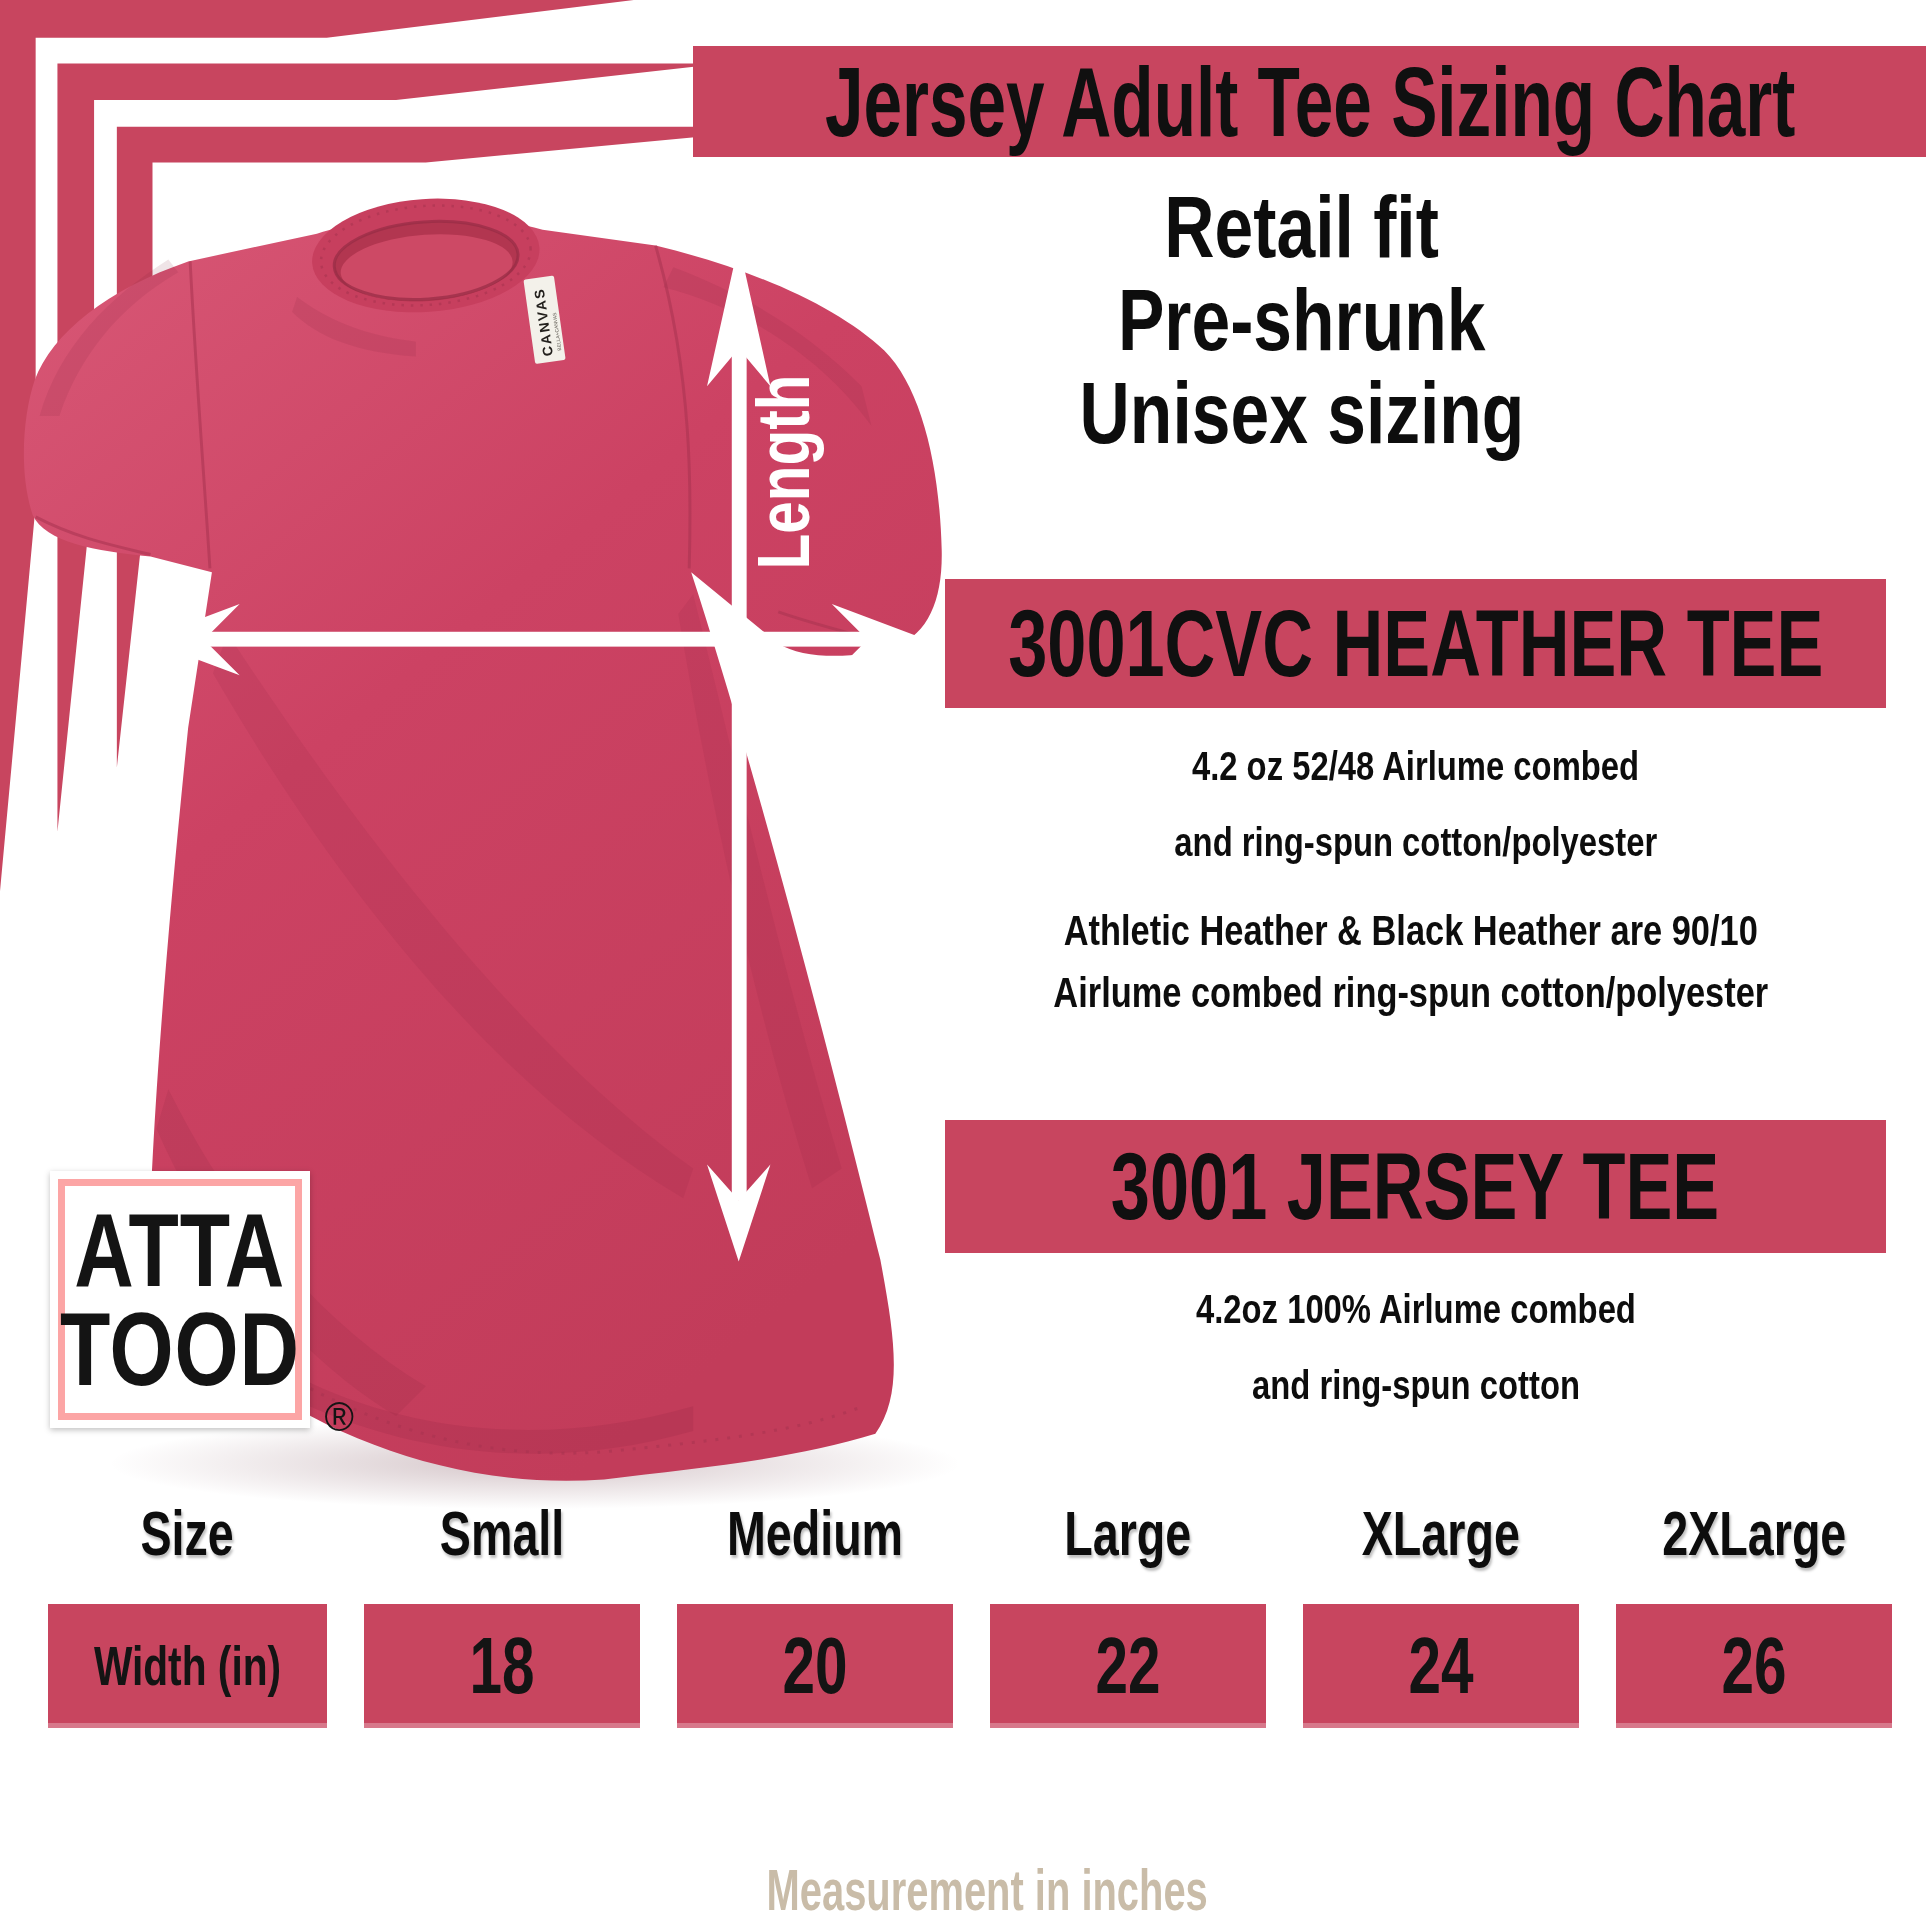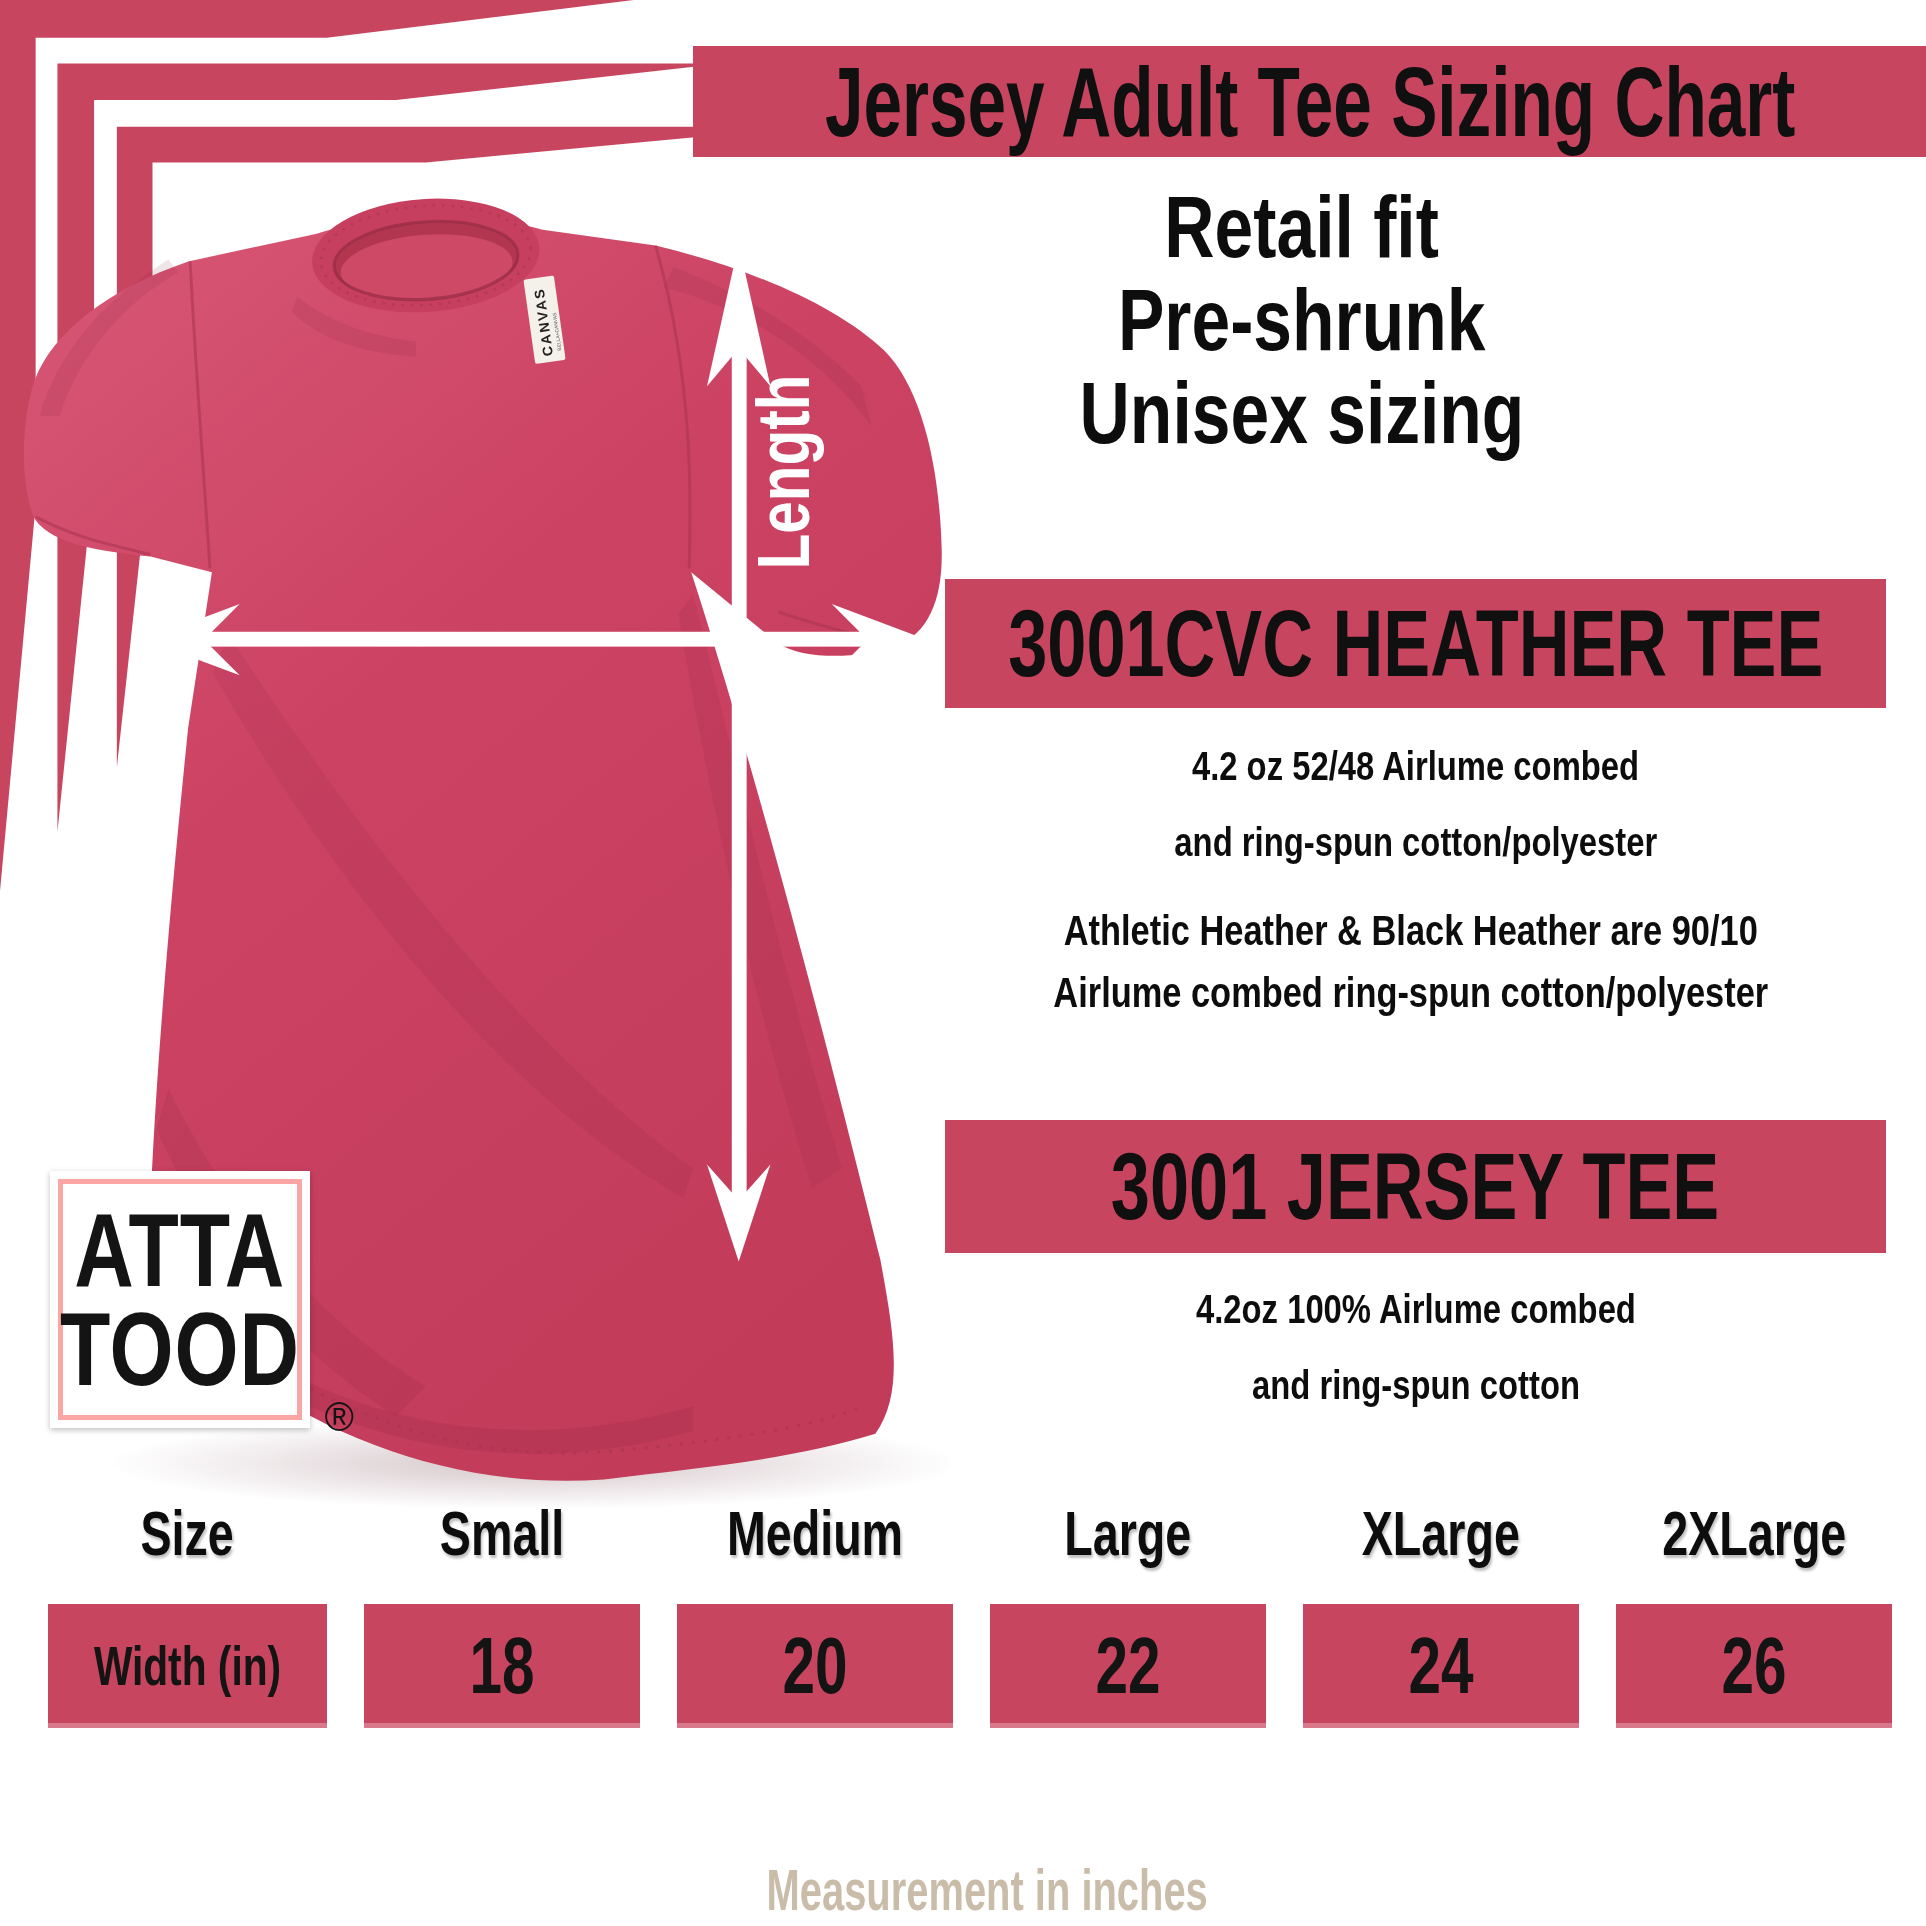--- a/index.html
+++ b/index.html
@@ -31,21 +31,21 @@
   .note-line{font-size:43px;font-weight:700;line-height:62px;color:#0d0d0d;}
   #jersey-desc{left:926px;top:1271px;width:980px;text-align:center;}
 
   
   #length-label{left:783px;top:472px;transform:translate(-50%,-50%) rotate(-90deg);}
   #width-label{left:618px;top:706px;transform:translate(-50%,-50%);}
   .arrow-label{font-size:75px;font-weight:700;color:#ffffff;white-space:nowrap;}
 
   
   #logo-box{left:50px;top:1171px;width:260px;height:257px;background:#fff;box-shadow:0 2px 6px rgba(0,0,0,.25);}
-  #logo-frame{position:absolute;left:8px;top:8px;right:8px;bottom:8px;border:5px solid #fca5a5;
+  #logo-frame{position:absolute;left:8px;top:8px;right:8px;bottom:8px;border:7px solid #fca5a5;
     display:flex;flex-direction:column;align-items:center;justify-content:center;}
   .logo-line{font-size:103px;font-weight:700;line-height:99px;color:#141414;letter-spacing:1px;}
   #logo-reg{position:absolute;right:-44px;bottom:-12px;font-size:40px;color:#141414;font-weight:400;}
 
   
   #size-table{left:48px;top:1497px;width:1846px;}
   .trow{display:grid;grid-template-columns:279px repeat(5,276px);column-gap:37px;}
   .hcell{height:71px;}
   .hcell .t{font-size:63px;font-weight:700;color:#0d0d0d;}
   .box{height:124px;background:var(--pink);box-shadow:inset 0 -5px 0 rgba(255,255,255,.28);}

